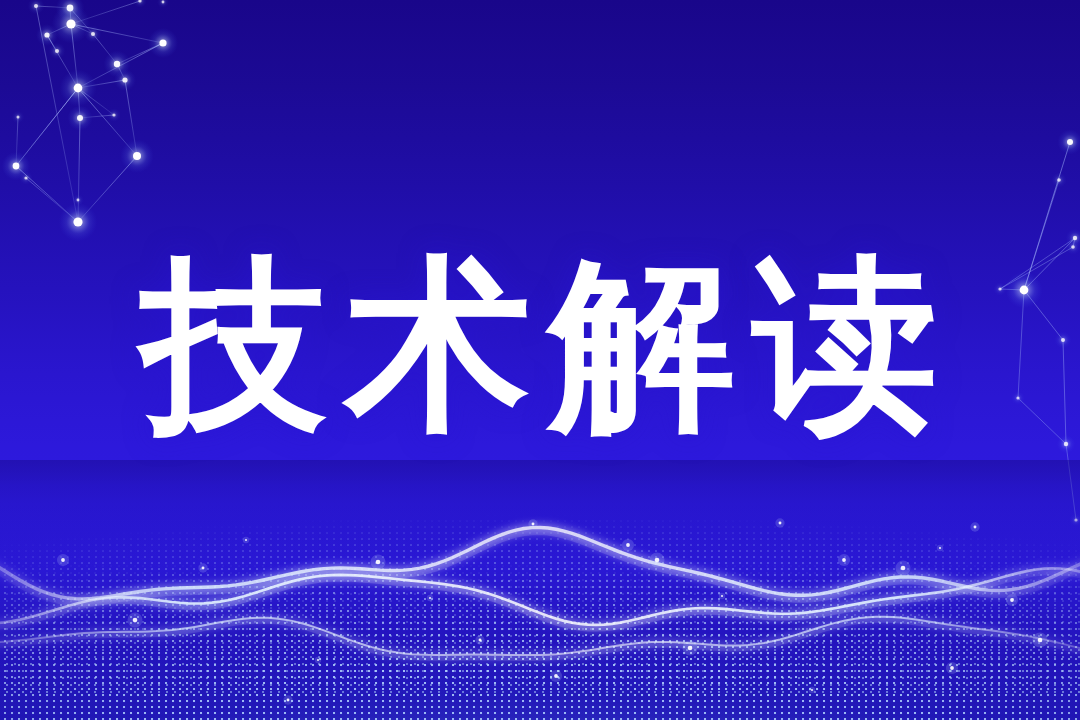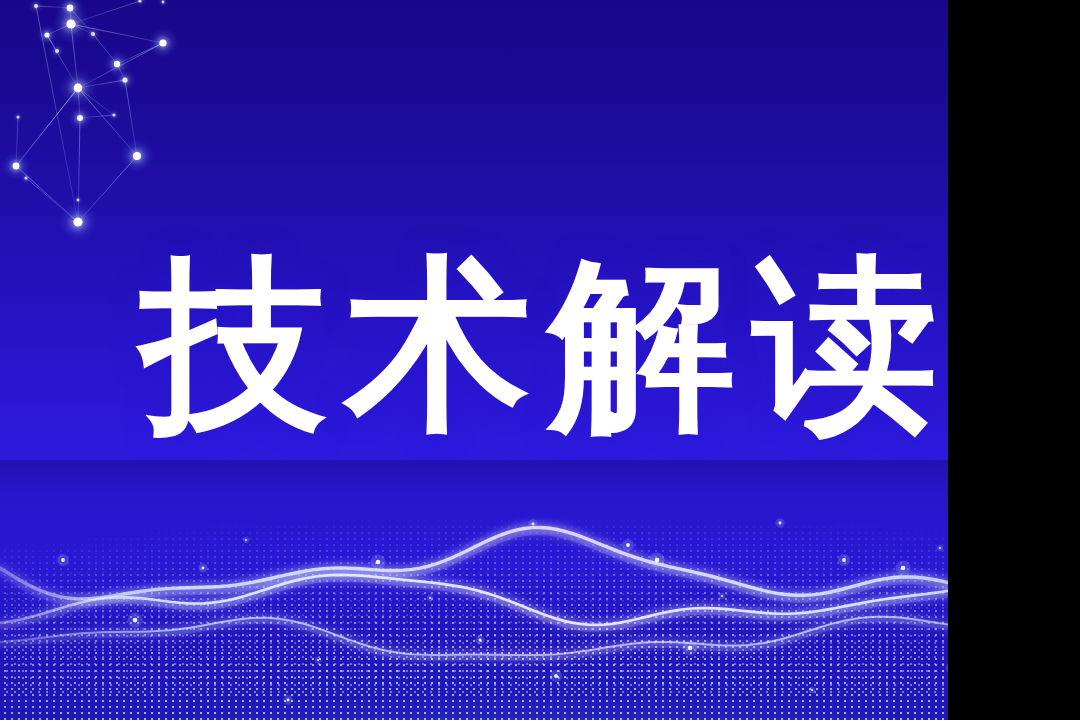--- a/index.html
+++ b/index.html
@@ -3,21 +3,21 @@
 <meta charset="utf-8">
 <title>技术解读</title>
 <style>
   html, body {
     margin: 0;
     padding: 0;
     background: #000;
   }
   #poster {
     position: relative;
-    width: 948px;
+    width: 1080px;
     height: 720px;
     overflow: hidden;
     font-family: "Liberation Sans", "DejaVu Sans", sans-serif;
     background: linear-gradient(
         to bottom,
         #19068a 0%,
         #1c0a95 12%,
         #200ea8 26%,
         #2512bd 40%,
         #2a16cf 52%,

